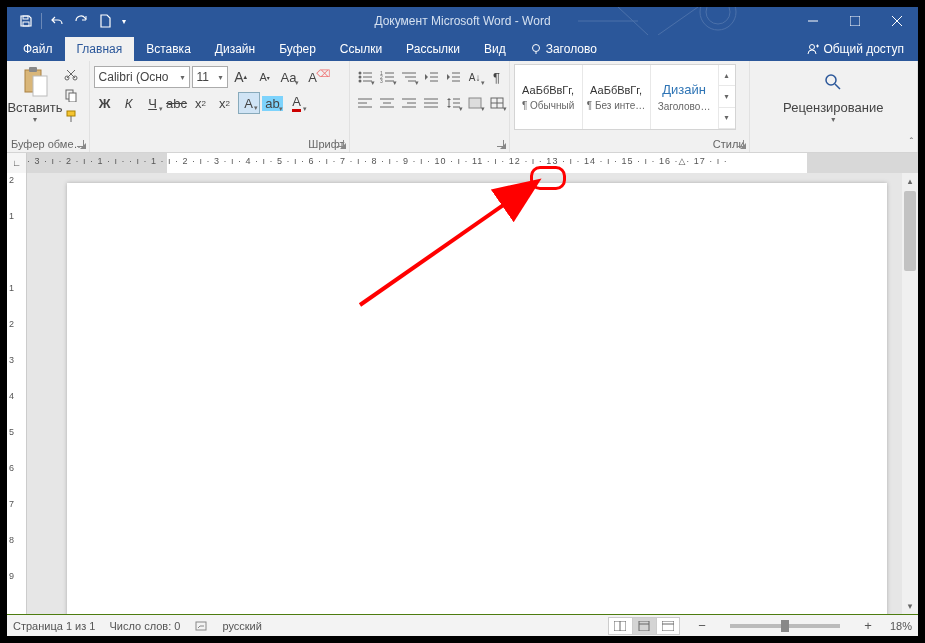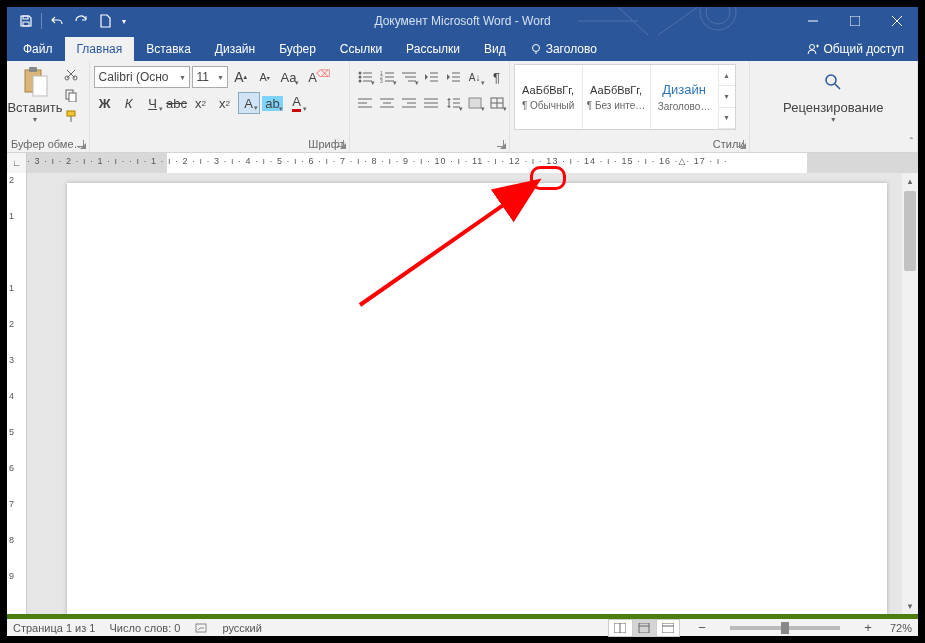--- a/index.html
+++ b/index.html
@@ -72,21 +72,21 @@
 .v-ruler { width: 20px; background: #fff; border-right: 1px solid #ccc; position: relative; }
 .v-ruler .vt { position: absolute; left: 2px; font-size: 9px; color: #555; }
 .page-wrap { flex: 1; position: relative; overflow: hidden; }
 .page { position: absolute; left: 40px; top: 10px; width: 820px; height: 1100px; background: #fff; box-shadow: 0 0 4px rgba(0,0,0,0.25); }
 .scroll-v { position: absolute; right: 0; top: 0; width: 16px; height: 100%; background: #f0f0f0; }
 .scroll-v .thumb { position: absolute; left: 2px; top: 18px; width: 12px; height: 80px; background: #c2c2c2; border-radius: 2px; }
 .scroll-v .arr-up, .scroll-v .arr-dn { position: absolute; left: 0; width: 16px; height: 16px; display: flex; align-items: center; justify-content: center; font-size: 9px; color: #666; }
 .scroll-v .arr-up { top: 0; } .scroll-v .arr-dn { bottom: 0; }
 
 
-.statusbar { height: 22px; background: #f3f3f3; border-top: 5px solid #4d7c0f; display: flex; align-items: center; font-size: 11px; color: #555; padding: 8px 6px; gap: 14px; }
+.statusbar { height: 22px; background: #f3f3f3; border-top: 1px solid #4d7c0f; display: flex; align-items: center; font-size: 11px; color: #555; padding: 8px 6px; gap: 14px; }
 .statusbar .spacer { flex: 1; }
 .view-btns { display: flex; gap: 0; }
 .view-btn { width: 24px; height: 18px; border: 1px solid #ccc; border-right: none; display: flex; align-items: center; justify-content: center; cursor: pointer; background: #fff; }
 .view-btn:last-child { border-right: 1px solid #ccc; }
 .view-btn.active { background: #d4d4d4; }
 .zoom-slider { width: 110px; height: 4px; background: #bbb; position: relative; margin: 0 6px; }
 .zoom-slider .zh { position: absolute; left: 50%; top: -4px; width: 8px; height: 12px; background: #888; transform: translateX(-50%); }
 .zoom-ctrl { width: 16px; height: 16px; display: flex; align-items: center; justify-content: center; cursor: pointer; font-size: 13px; color: #555; }
 
 
@@ -485,21 +485,21 @@
             <rect x="0" y="0" width="12" height="10" fill="none" stroke="#666"></rect>
             <line x1="0" y1="3" x2="12" y2="3" stroke="#666"></line>
           </svg>
         </div>
     </div>
     <div class="zoom-ctrl">−</div>
     <div class="zoom-slider">
         <div class="zh"></div>
       </div>
     <div class="zoom-ctrl">+</div>
-    <span>72%</span>
+    <span>18%</span>
   </div>
 
 </div>
 
 <div class="annotation">
   <div class="circle"></div>
   <svg class="arrow-svg" width="210" height="140">
     <defs>
         <marker id="ah" markerWidth="12" markerHeight="12" refX="10" refY="5" orient="auto">
           <path d="M0 0L12 5L0 10z" fill="#ff0000"></path>

